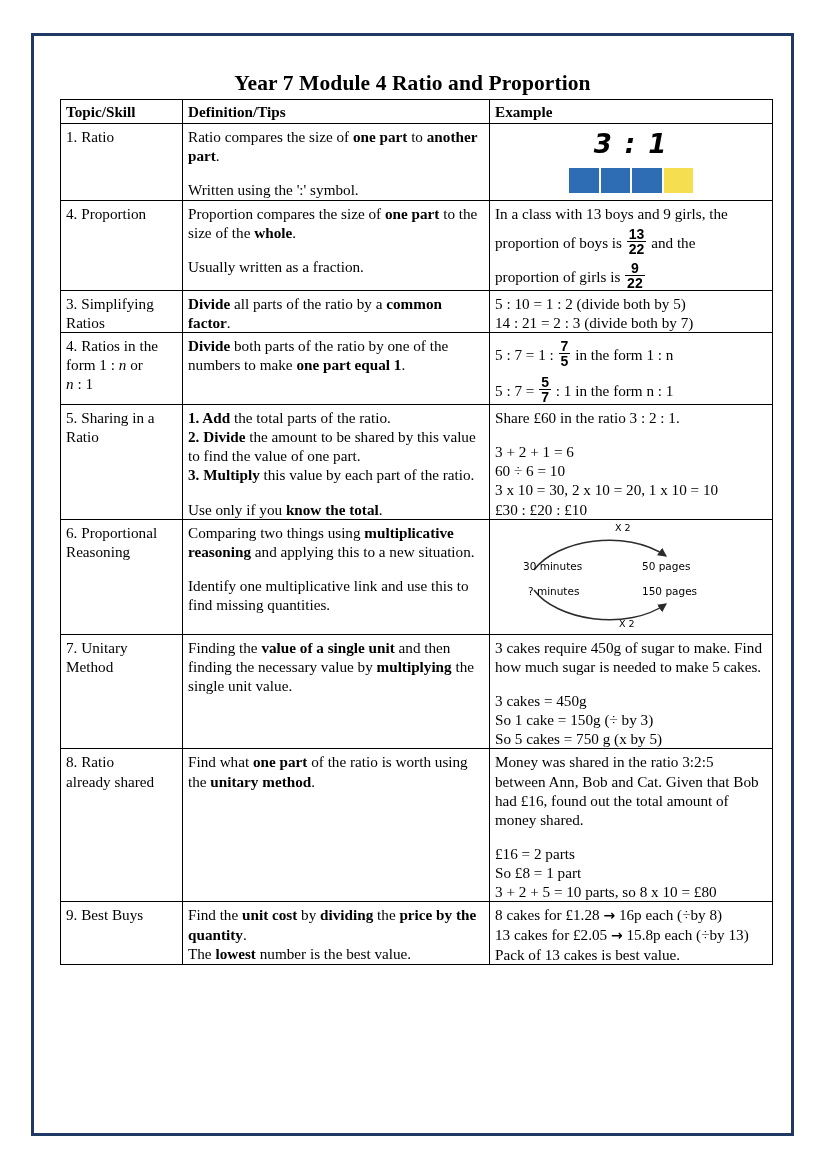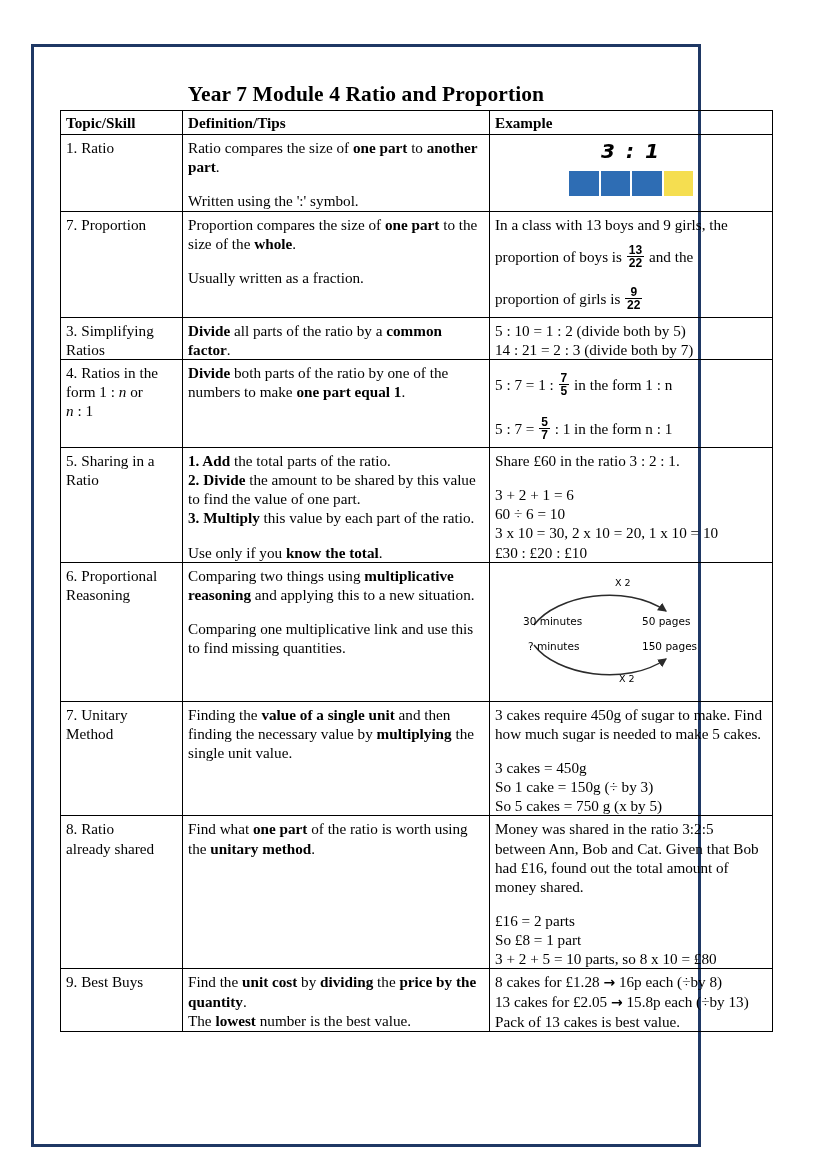--- a/index.html
+++ b/index.html
@@ -10,22 +10,22 @@
   body {
     width: 828px;
     height: 1171px;
     font-family: "Liberation Serif", serif;
     color: #000000;
     overflow: hidden;
   }
   .page-frame {
     position: absolute;
     left: 31px;
-    top: 44px;
-    width: 670px;
+    top: 33px;
+    width: 763px;
     height: 1103px;
     border: 3px solid #1F3864;
     box-sizing: border-box;
     background: #ffffff;
   }
   .sheet-title {
     position: absolute;
     left: 0;
     top: 35px;
     width: 100%;
@@ -66,40 +66,40 @@
   .b { font-weight: bold; }
   .it { font-style: italic; }
   .spacer { display: block; height: 15px; }
   .ln { display: block; }
 
   
   .frac {
     display: inline-block;
     vertical-align: -0.42em;
     text-align: center;
-    font-size: 12px;
+    font-size: 14px;
     line-height: 1.0;
-    margin: 6px 1px;
+    margin: 0 1px;
     font-family: "Liberation Sans", sans-serif;
     font-weight: bold;
   }
   .frac .num { display: block; padding: 0 2px; }
   .frac .den { display: block; padding: 0 2px; border-top: 1.4px solid #000; }
 
   
   .ratio-ex {
     position: relative;
     height: 66px;
   }
   .ratio-label {
     text-align: center;
     font-family: "DejaVu Sans", sans-serif;
     font-weight: bold;
     font-style: italic;
-    font-size: 20px;
+    font-size: 26px;
     letter-spacing: 2px;
     padding-top: 1px;
   }
   .ratio-bar {
     display: flex;
     width: 126px;
     height: 27px;
     margin: 6px auto 0 auto;
   }
   .ratio-bar .seg {
@@ -108,21 +108,21 @@
     box-sizing: border-box;
   }
   .seg.blue { background: #2E6DB4; }
   .seg.yellow { background: #F5DE50; }
 
   
   .pr-diagram {
     position: relative;
     width: 270px;
     height: 112px;
-    margin: 12px auto;
+    margin: 0 auto;
     font-family: "DejaVu Sans", sans-serif;
     font-size: 10.5px;
   }
   .pr-diagram svg { position: absolute; left: 0; top: 0; }
   .pr-lbl { position: absolute; white-space: nowrap; }
   .pr-top-mult { left: 119px; top: 0px; font-size: 9.5px; }
   .pr-bot-mult { left: 123px; top: 96px; font-size: 9.5px; }
   .pr-a { left: 27px; top: 38px; text-align: right; }
   .pr-b { left: 146px; top: 38px; }
   .pr-c { left: 32px; top: 63px; }
@@ -170,21 +170,21 @@
               <div class="seg blue"></div>
               <div class="seg blue"></div>
               <div class="seg blue"></div>
               <div class="seg yellow"></div>
             </div>
           </div>
         </td>
       </tr>
 
       <tr>
-        <td>7. Proportion</td>
+        <td>4. Proportion</td>
         <td>
           <span class="ln"><span>Proportion compares the size of </span><span class="b">one part</span><span> to the size of the </span><span class="b">whole</span><span>.</span></span>
           <span class="spacer"></span>
           <span class="ln">Usually written as a fraction.</span>
         </td>
         <td>
           <span class="ln">In a class with 13 boys and 9 girls, the</span>
           <span class="ln" style="margin-top:4px;"><span>proportion of boys is </span><span class="frac"><span class="num">13</span><span class="den">22</span></span><span> and the</span></span>
           <span class="ln" style="margin-top:5px;"><span>proportion of girls is </span><span class="frac"><span class="num">9</span><span class="den">22</span></span></span>
         </td>
@@ -236,21 +236,21 @@
       </tr>
 
       <tr>
         <td>
           <span class="ln">6. Proportional</span>
           <span class="ln">Reasoning</span>
         </td>
         <td>
           <span class="ln"><span>Comparing two things using </span><span class="b">multiplicative reasoning</span><span> and applying this to a new situation.</span></span>
           <span class="spacer"></span>
-          <span class="ln">Comparing one multiplicative link and use this to find missing quantities.</span>
+          <span class="ln">Identify one multiplicative link and use this to find missing quantities.</span>
         </td>
         <td style="padding-top:2px;">
           <div class="pr-diagram">
             <svg width="270" height="112" viewBox="0 0 270 112">
               <defs>
                 <marker id="ah" markerWidth="7" markerHeight="7" refX="5.2" refY="3" orient="auto">
                   <path d="M0,0 L6,3 L0,6 z" fill="#2b2b2b"></path>
                 </marker>
               </defs>
               <path d="M38,48 C60,18 130,6 170,34" fill="none" stroke="#2b2b2b" stroke-width="1.5" marker-end="url(#ah)"></path>

